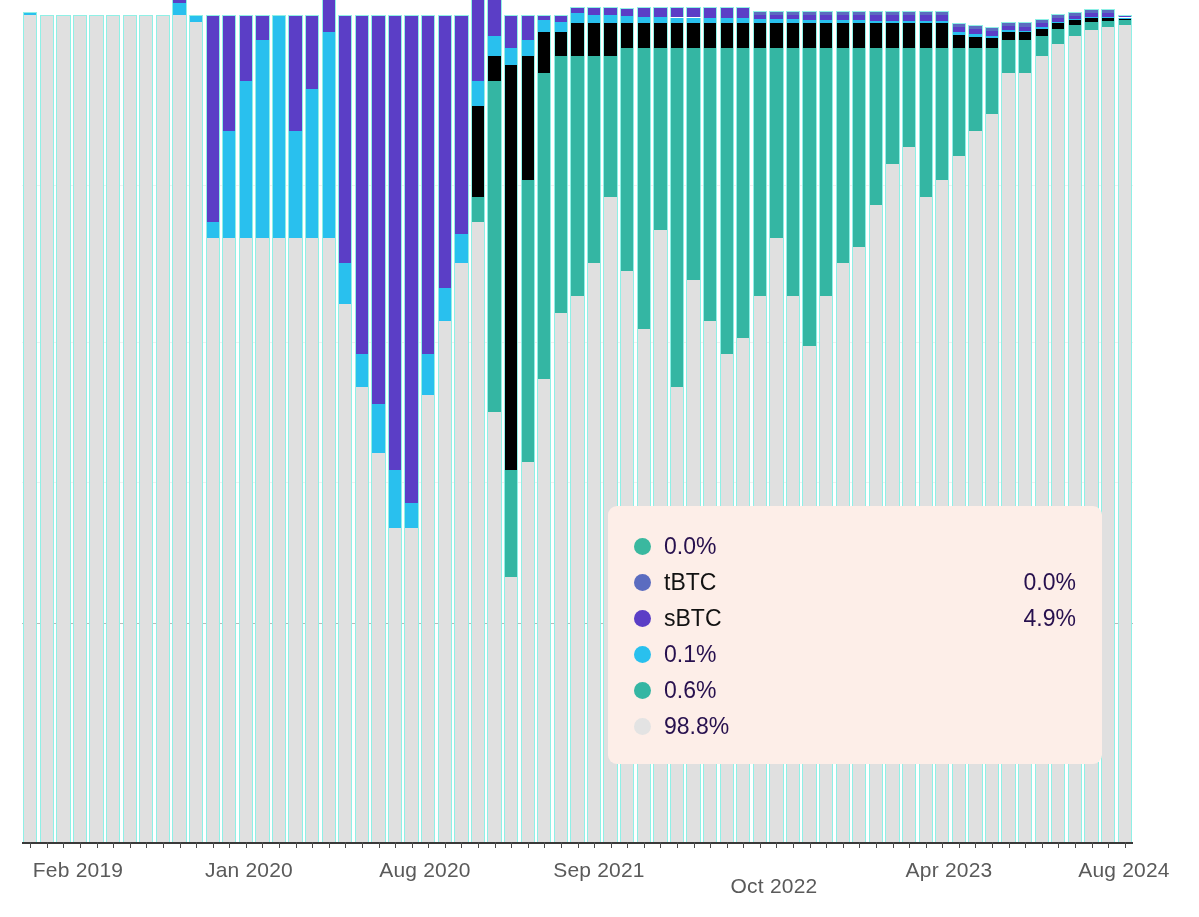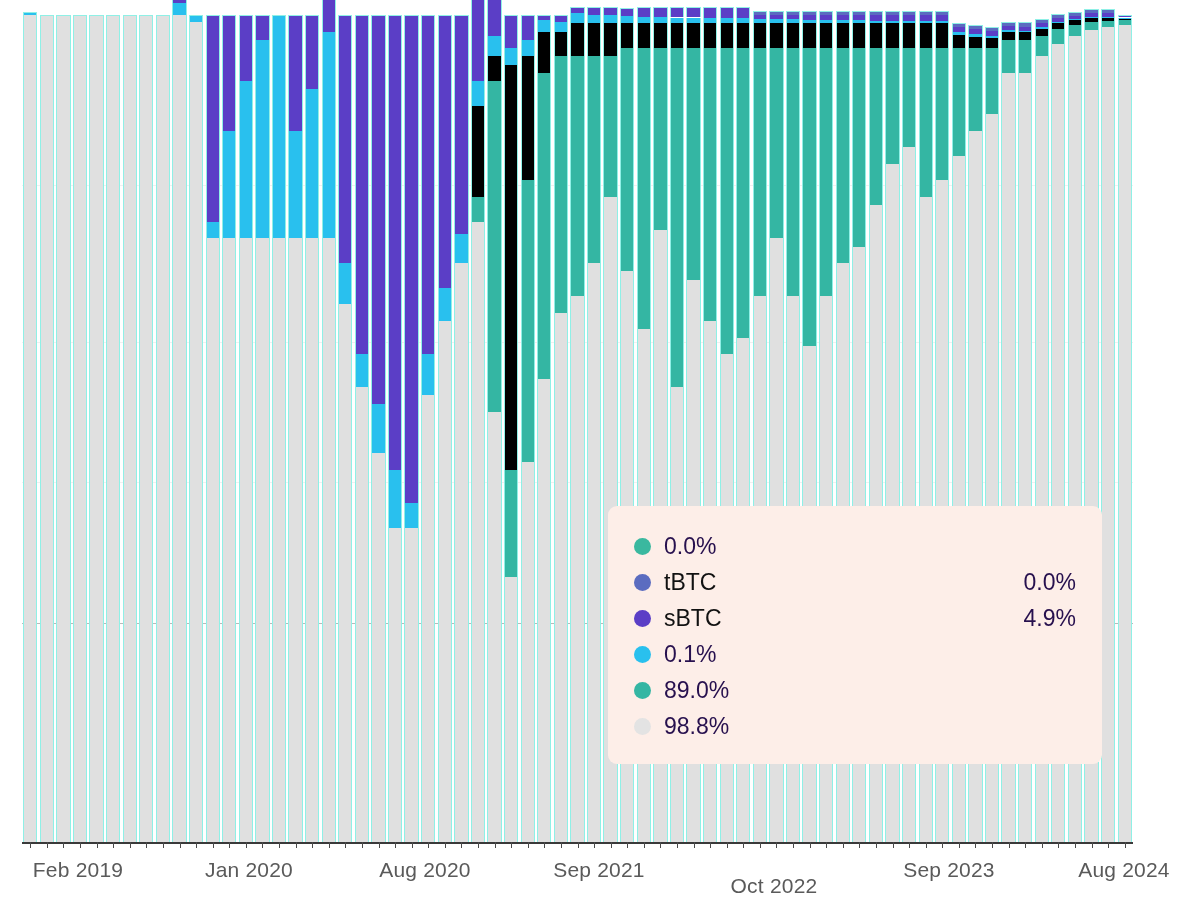--- a/index.html
+++ b/index.html
@@ -579,21 +579,21 @@
       <div class="tick" style="left: 1091.54px;"></div>
       <div class="tick" style="left: 1108.13px;"></div>
       <div class="tick" style="left: 1124.71px;"></div>
     </div>
   <div id="xlabels">
       <div class="xlab" style="left: 78px;">Feb 2019</div>
       <div class="xlab" style="left: 249px;">Jan 2020</div>
       <div class="xlab" style="left: 425px;">Aug 2020</div>
       <div class="xlab" style="left: 599px;">Sep 2021</div>
       <div class="xlab" style="left: 774px; margin-top: 16px;">Oct 2022</div>
-      <div class="xlab" style="left: 949px;">Sep 2023</div>
+      <div class="xlab" style="left: 949px;">Apr 2023</div>
       <div class="xlab" style="left: 1124px;">Aug 2024</div>
     </div>
 
   <div id="tooltip">
     <div id="tooltip-rows">
         <div class="tt-row">
           <span class="tt-dot" style="background: rgb(58, 184, 159);"></span>
           <span class="tt-val">0.0%</span>
         </div>
         <div class="tt-row">
@@ -605,21 +605,21 @@
           <span class="tt-dot" style="background: rgb(91, 62, 198);"></span>
           <span class="tt-name">sBTC</span>
           <span class="tt-val">4.9%</span>
         </div>
         <div class="tt-row">
           <span class="tt-dot" style="background: rgb(41, 192, 238);"></span>
           <span class="tt-val">0.1%</span>
         </div>
         <div class="tt-row">
           <span class="tt-dot" style="background: rgb(52, 182, 163);"></span>
-          <span class="tt-val">89.0%</span>
+          <span class="tt-val">0.6%</span>
         </div>
         <div class="tt-row">
           <span class="tt-dot" style="background: rgb(227, 227, 227);"></span>
           <span class="tt-val">98.8%</span>
         </div>
       </div>
   </div>
 
 </div>
 

